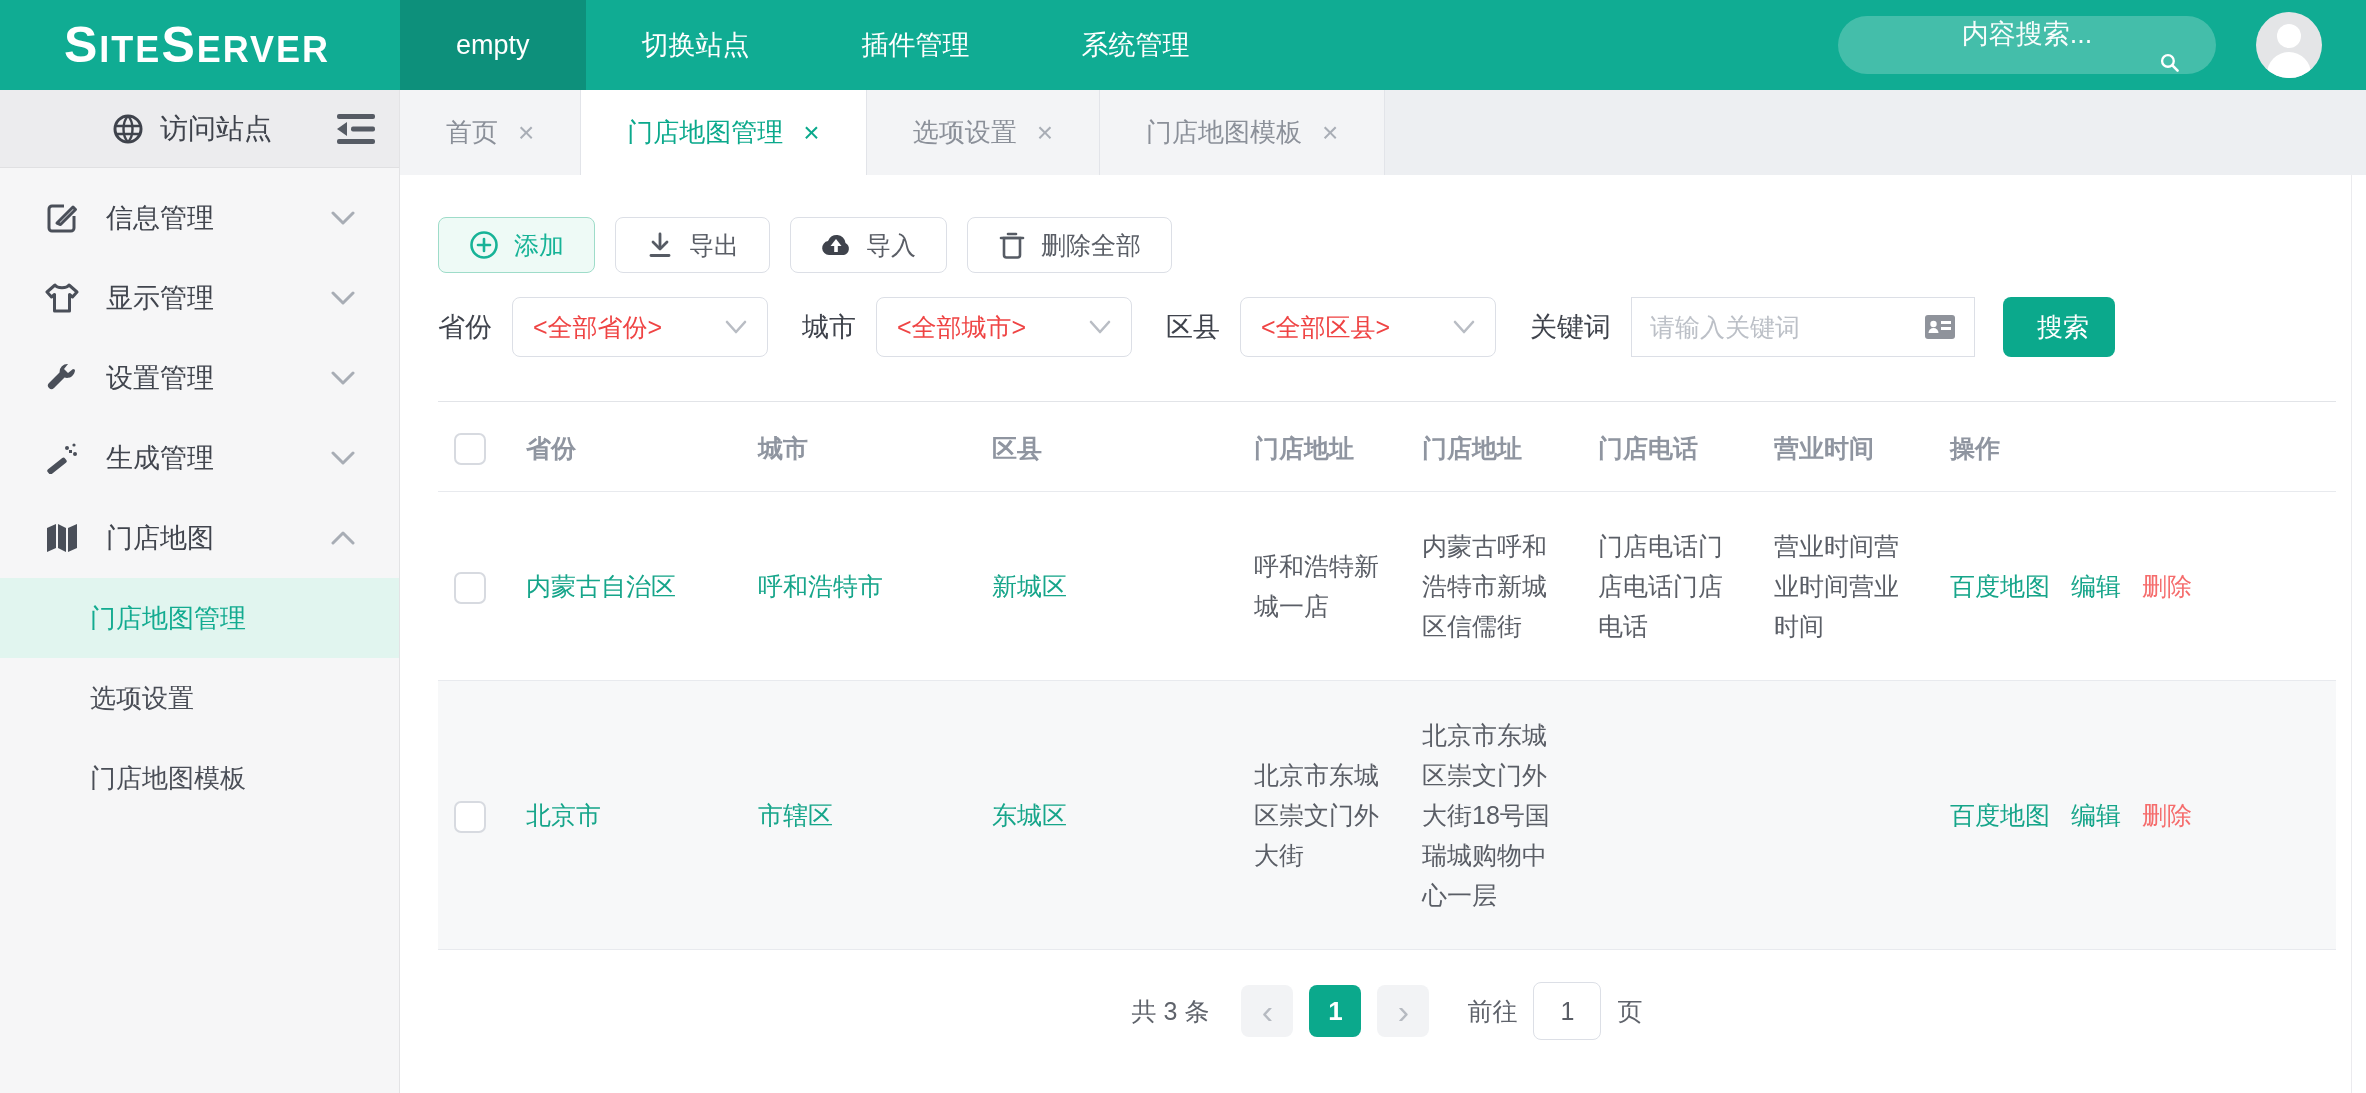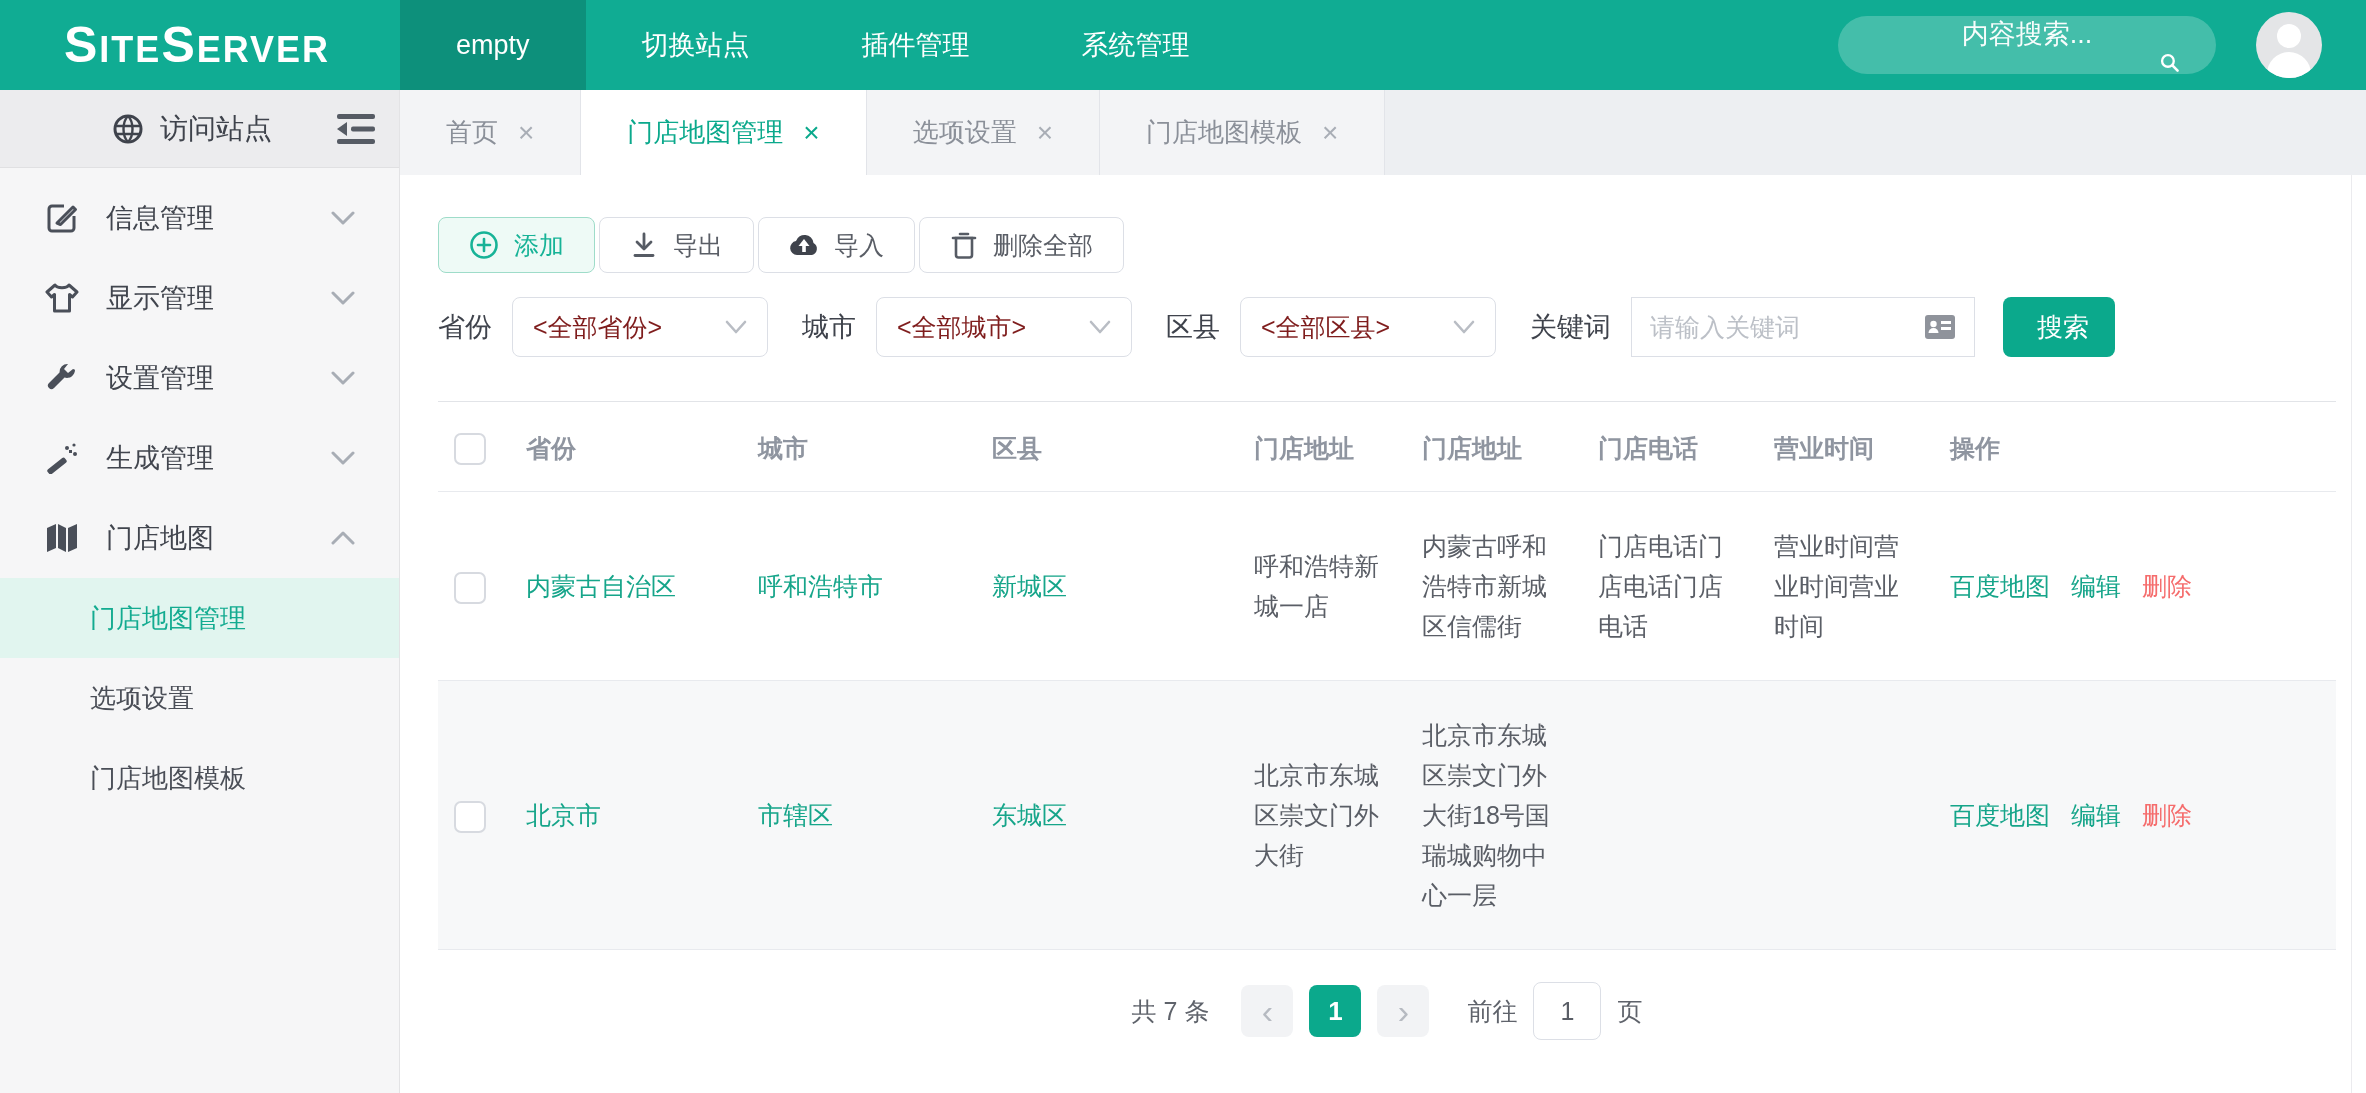--- a/index.html
+++ b/index.html
@@ -50,29 +50,29 @@
   
   .tabbar{height:85px; flex:0 0 auto; background:#edeff2; display:flex; align-items:stretch;}
   .tab{display:flex; align-items:center; gap:20px; padding:0 46px; font-size:26px; color:#8b9099; background:#f3f4f6; border-right:1px solid #e2e4e9; cursor:pointer; white-space:nowrap;}
   .tab .tab-close{font-size:28px; color:#a9aeb6; cursor:pointer; line-height:1;}
   .tab.active{background:#fff; color:var(--primary);}
   .tab.active .tab-close{color:var(--primary);}
 
   
   .content{flex:1; padding:20px 30px 0 38px; overflow:hidden;}
 
-  .toolbar{display:flex; gap:4px; margin-top:22px;}
+  .toolbar{display:flex; gap:20px; margin-top:22px;}
   .btn{height:56px; padding:0 30px; border:1px solid var(--border); border-radius:8px; background:#fff; color:var(--text); font-size:25px; display:flex; align-items:center; gap:15px; cursor:pointer; white-space:nowrap;}
   .btn svg{flex:0 0 auto;}
   .btn-add{color:#17b397; border-color:#9edcc9; background:#eefaf6;}
 
   .filters{display:flex; align-items:center; margin-top:24px; font-size:27px; color:#3f434c;}
   .filter-label{margin-right:20px; white-space:nowrap;}
   .select{width:256px; height:60px; border:1px solid var(--border); border-radius:8px; background:#fff; display:flex; align-items:center; padding:0 20px; margin-right:34px; cursor:pointer;}
-  .select-value{font-size:25px; color:#7f1d1d;}
+  .select-value{font-size:25px; color:#ef4444;}
   .select-arrow{margin-left:auto; color:#b9bdc4; display:flex;}
   .keyword-box{width:344px; height:60px; border:1px solid var(--border); border-radius:0; background:#fff; display:flex; align-items:center; padding:0 18px; margin-right:28px;}
   .keyword-box input{border:0; outline:0; width:100%; font-size:25px; color:#46494f; font-family:inherit; background:transparent;}
   .keyword-box input::placeholder{color:#bcc0c7;}
   .keyword-box svg{flex:0 0 auto; margin-left:10px;}
   .btn-search{width:112px; height:60px; background:var(--primary); color:#fff; border:0; border-radius:8px; font-size:26px; font-family:inherit; cursor:pointer;padding-left:8px;}
 
   .divider{border:0; border-top:1px solid #e2e4e8; margin-top:44px;}
 
   
@@ -393,21 +393,21 @@
               <td class="actions">
                 <a class="cell-link">百度地图</a>
                 <a class="cell-link">编辑</a>
                 <a class="danger-link">删除</a>
               </td>
             </tr>
           </tbody>
         </table>
 
         <div class="pagination">
-          <span class="pg-total">共 7 条</span>
+          <span class="pg-total">共 3 条</span>
           <span class="pg-btn">
               <span>‹</span>
             </span>
           <span class="pg-page">1</span>
           <span class="pg-btn">
               <span>›</span>
             </span>
           <span class="pg-goto">前往</span>
           <input class="pg-input" value="1" style="">
           <span>页</span>

